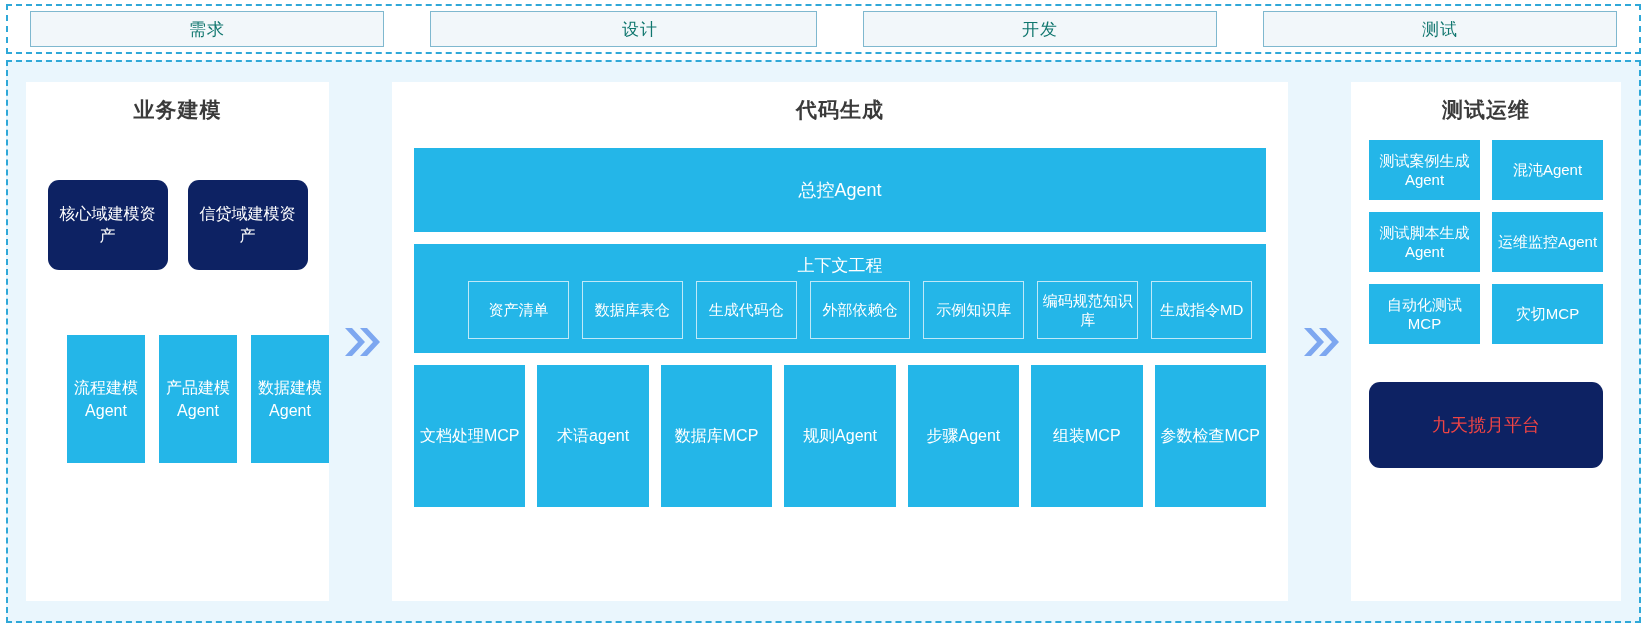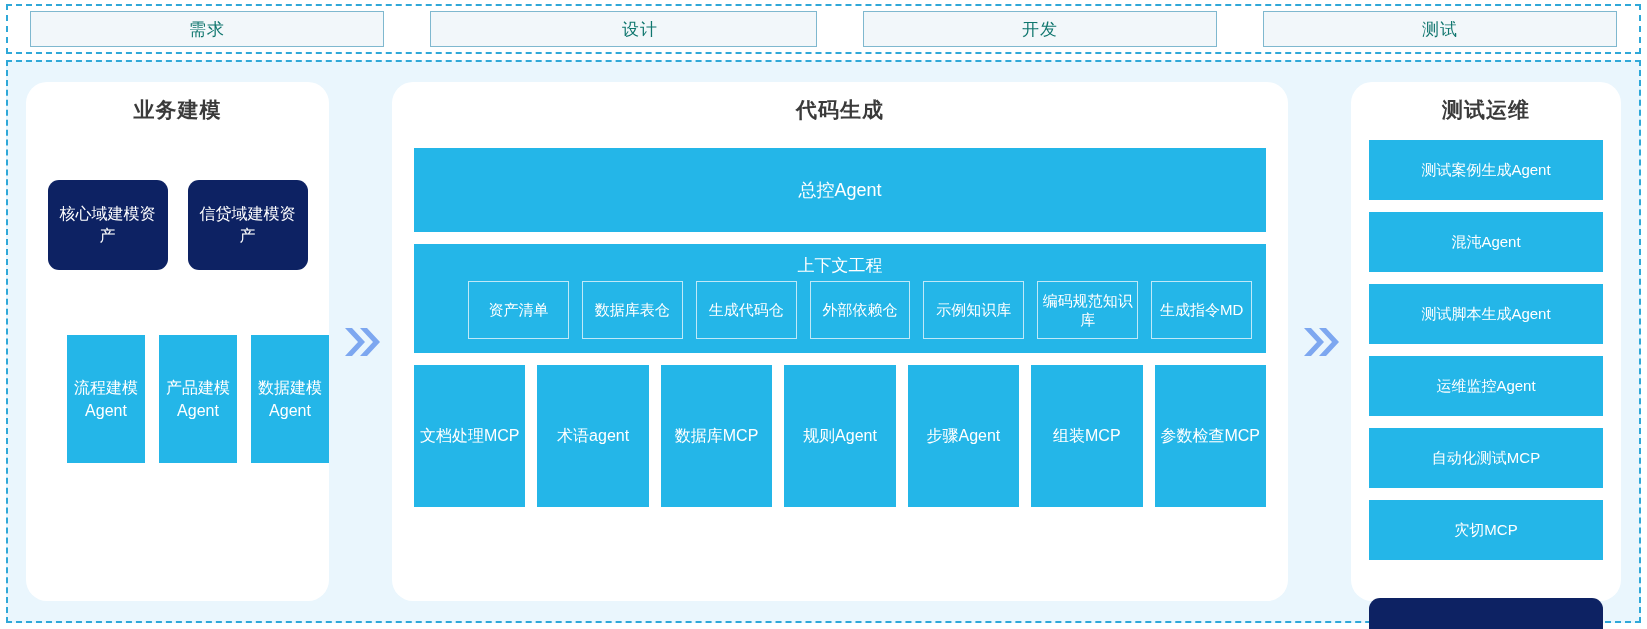--- a/index.html
+++ b/index.html
@@ -50,21 +50,20 @@
     background: #EAF6FD;
     display: flex;
     align-items: stretch;
     padding: 20px 18px 20px 18px;
   }
 
   .panel {
     background: #ffffff;
     position: relative;
     padding-top: 14px;
-    border-radius: 21px;
   }
   .panel-title {
     text-align: center;
     font-size: 21px;
     font-weight: bold;
     color: #3A3A3A;
     letter-spacing: 1px;
     margin-bottom: 4px;
   }
 
@@ -181,21 +180,21 @@
     justify-content: center;
     text-align: center;
     padding: 15px 4px;
   }
 
   
   .right-inner { padding: 0 18px; }
   .ops-grid {
     margin-top: 16px;
     display: grid;
-    grid-template-columns: 1fr;
+    grid-template-columns: 1fr 1fr;
     gap: 12px 12px;
   }
   .ops-box {
     height: 60px;
     background: #24B6E8;
     color: #ffffff;
     font-size: 15px;
     line-height: 1.3;
     display: flex;
     align-items: center;

